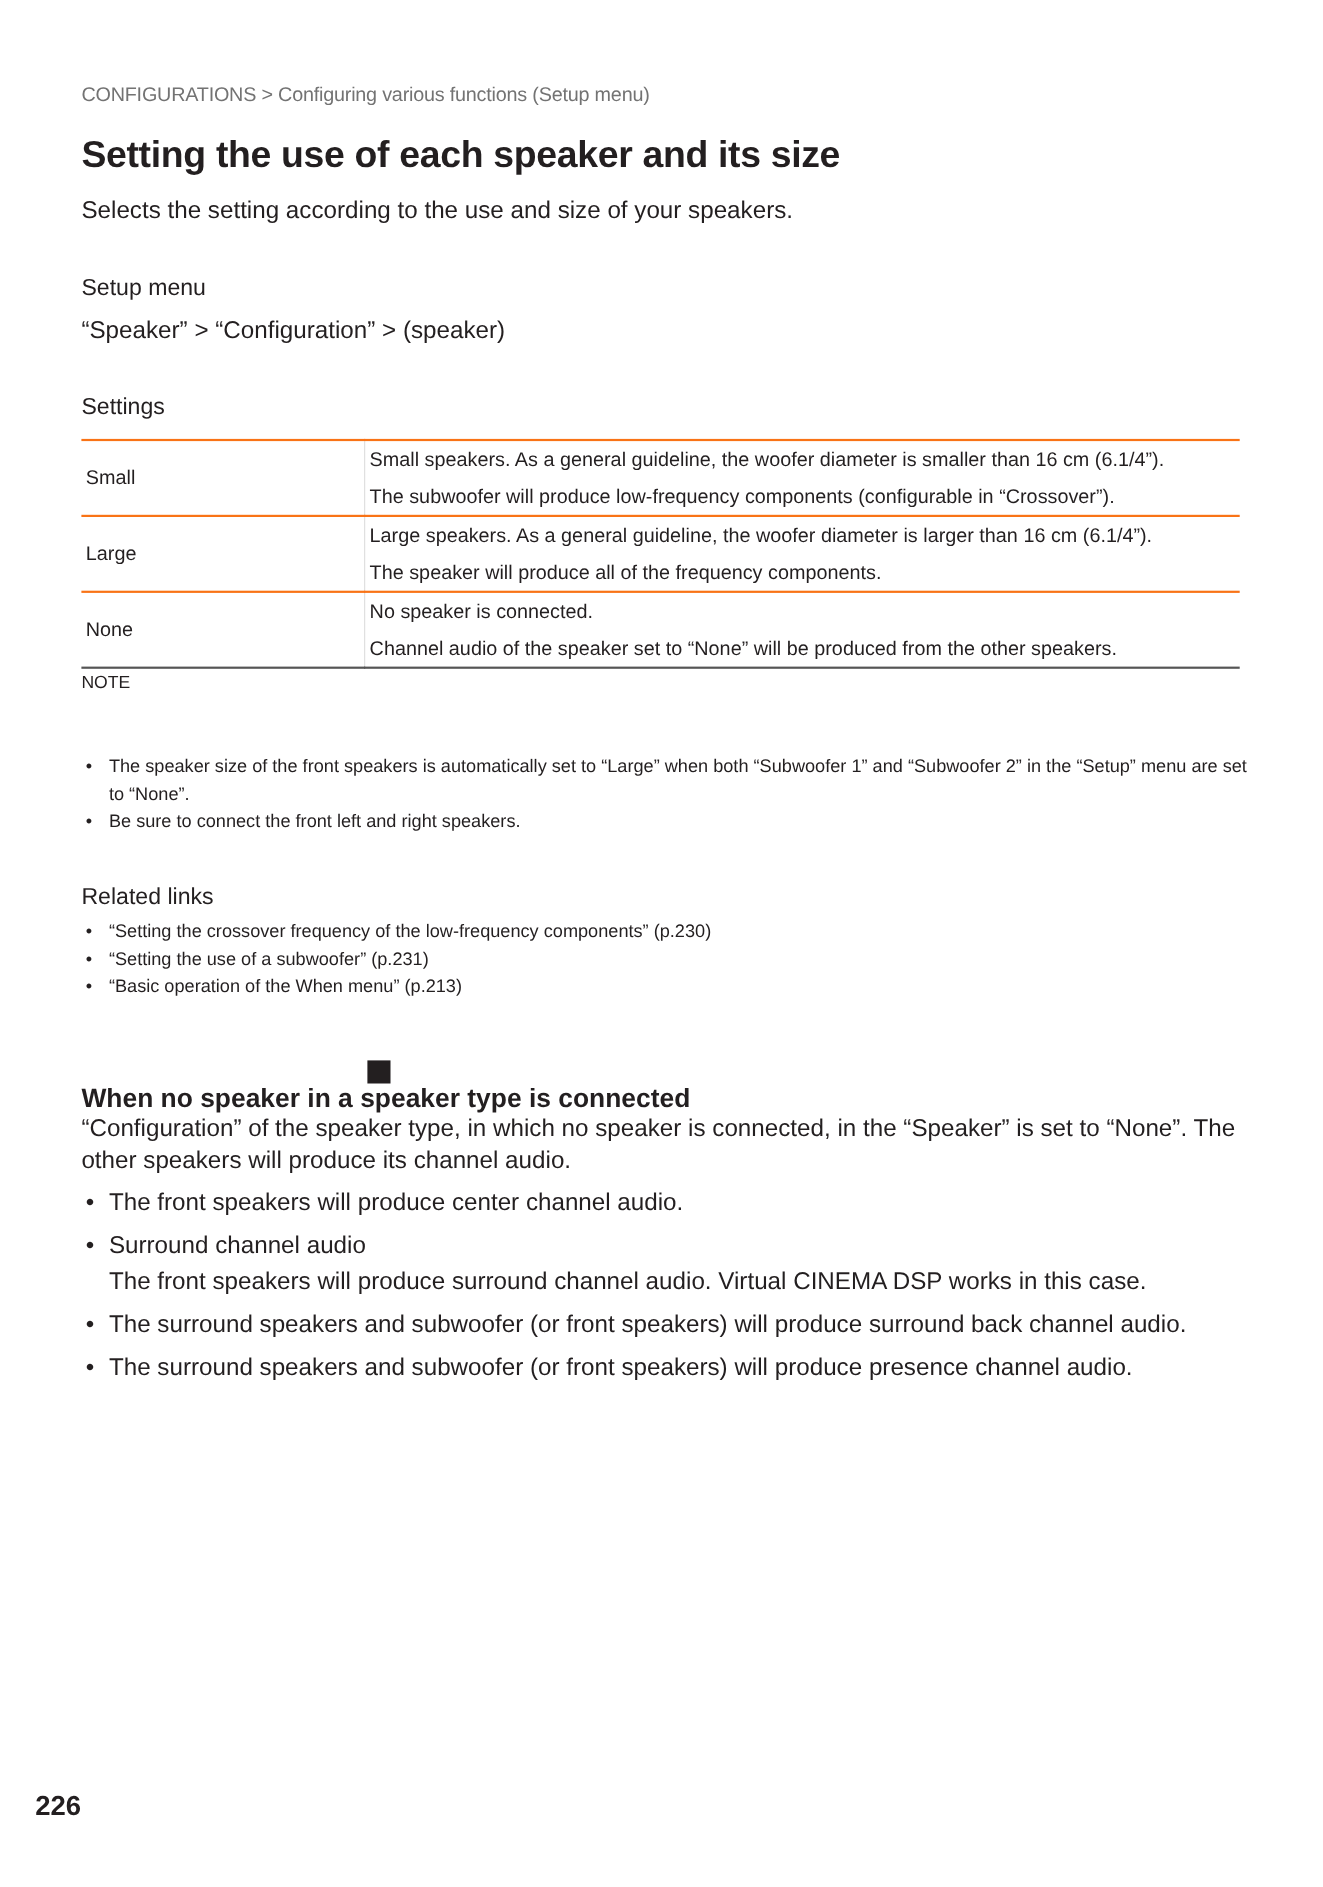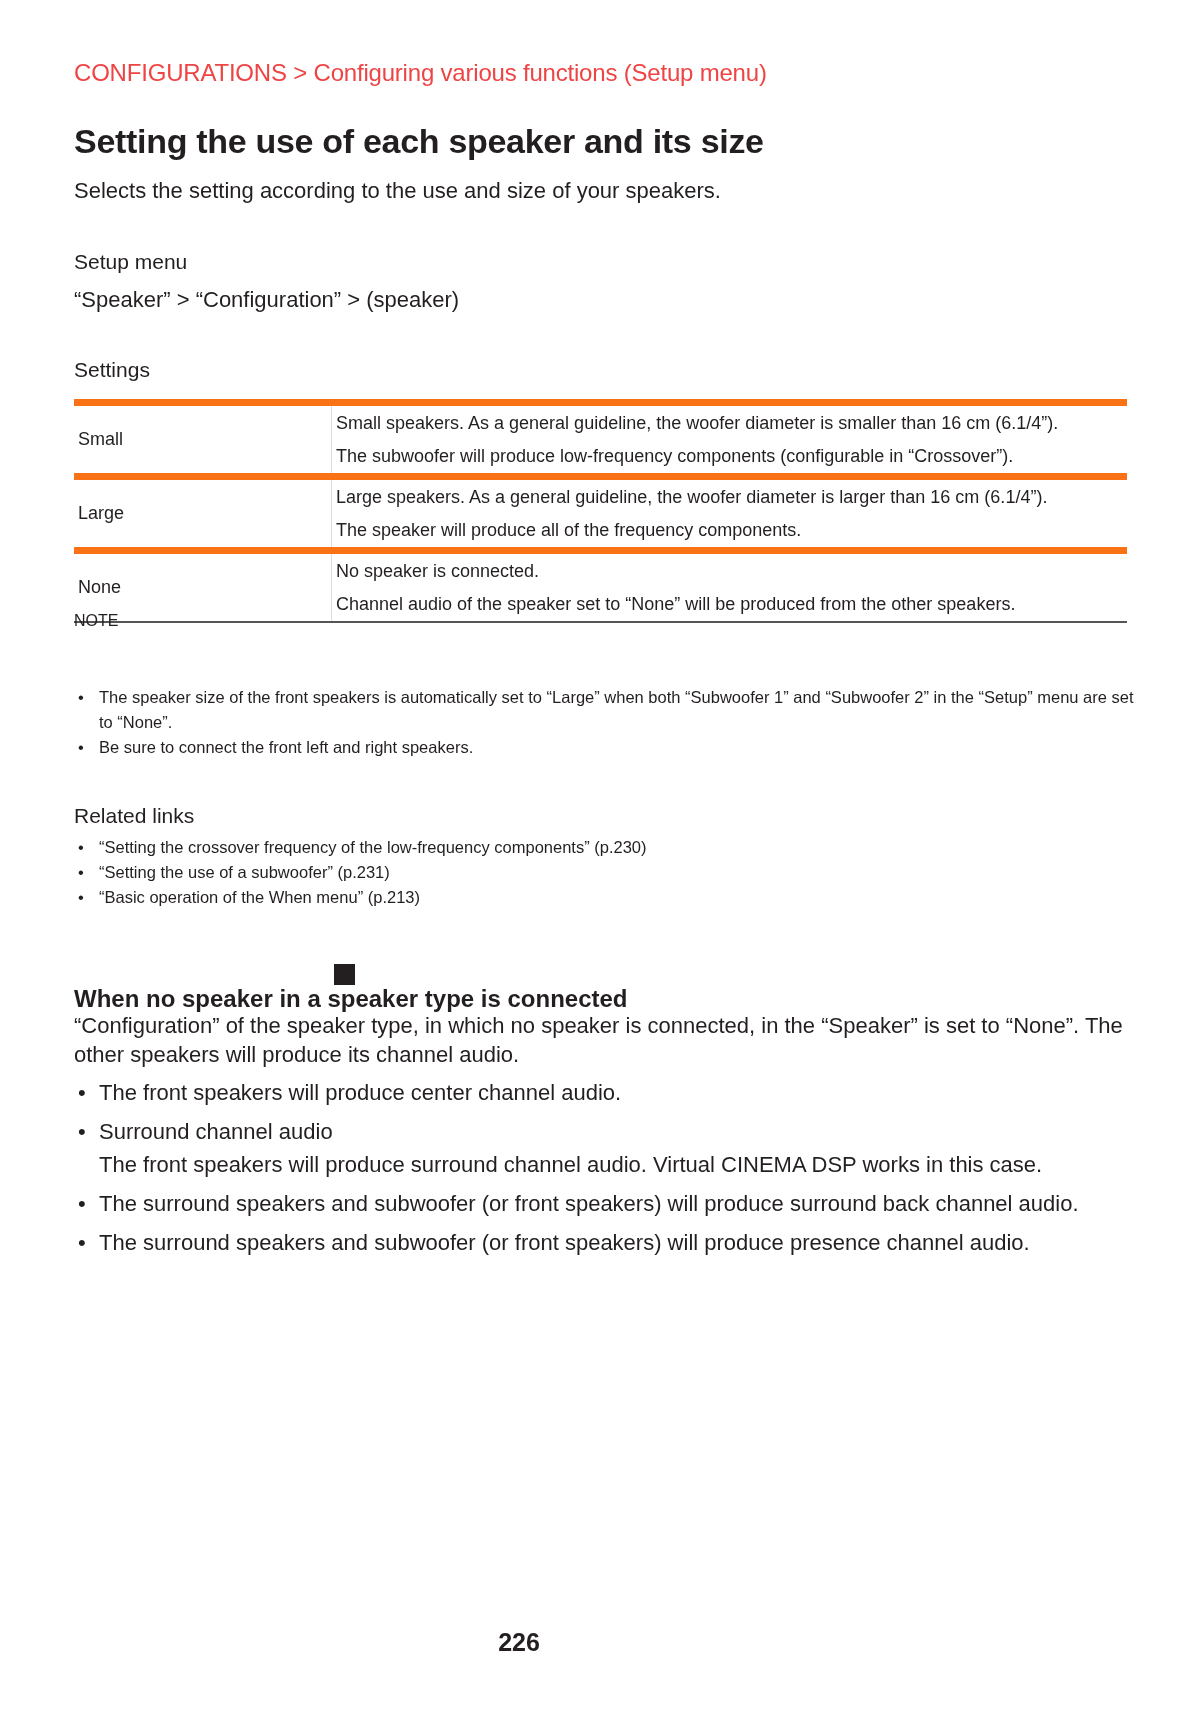--- a/index.html
+++ b/index.html
@@ -1,48 +1,48 @@
 <!DOCTYPE html>
 <html><head>
 <meta charset="utf-8">
 <style>
   html, body { margin:0; padding:0; background:#ffffff; }
   body { width:1203px; height:1715px; position:relative; overflow:hidden;
          font-family:"Liberation Sans", "DejaVu Sans", sans-serif; color:#231f20; }
   .abs { position:absolute; }
-  .breadcrumb { left:74px; top:59px; font-size:24px; color:#ef4444; letter-spacing:-0.2px; }
+  .breadcrumb { left:74px; top:76px; font-size:18px; color:#737373; letter-spacing:-0.2px; }
   .title { left:74px; top:122px; font-size:34px; font-weight:bold; letter-spacing:-0.3px; margin:0; }
   .subtitle { left:74px; top:178px; font-size:22px; }
   .h3 { font-size:21px; font-weight:normal; margin:0; }
   .setup-h { left:74px; top:250px; }
   .setup-path { left:74px; top:287px; font-size:22px; }
   .settings-h { left:74px; top:358px; }
   table.settings { position:absolute; left:74px; top:399px; width:1053px; border-collapse:collapse; font-size:18px; }
-  table.settings tr { border-top:7px solid #f97316; }
+  table.settings tr { border-top:2px solid #f97316; }
   table.settings tr:last-child { border-bottom:2px solid #555; }
   table.settings td { vertical-align:middle; padding:0; height:67px; }
   td.name { width:253px; padding-left:4px !important; }
   td.desc { border-left:1px solid #ddd; padding-left:4px !important; }
   td.desc div { line-height:33px; }
   .note-h { left:74px; top:612px; font-size:16px; }
   ul.small { position:absolute; left:74px; margin:0; padding:0; list-style:none; font-size:16.5px; }
   ul.small li { position:relative; padding-left:25px; line-height:25px; }
   ul.small li::before { content:"•"; position:absolute; left:4px; top:0; }
   .note-list { top:685px; width:1060px; }
   .related-h { left:74px; top:804px; font-size:21px; }
   .related-list { top:835px; }
   .related-list li { line-height:28px; }
   .sec-h { left:74px; top:964px; font-size:24px; font-weight:bold; display:flex; align-items:center; margin:0;flex-direction:column; }
   .sec-h .sq { width:21px; height:21px; background:#231f20; margin-right:12px; display:inline-block; }
   .sec-para { left:74px; top:1011px; width:1060px; font-size:22px; line-height:29px; }
   ul.big { position:absolute; left:74px; top:1076px; margin:0; padding:0; list-style:none; font-size:22px; width:1080px; }
   ul.big li { position:relative; padding-left:25px; margin-bottom:6px; }
   ul.big li::before { content:"•"; position:absolute; left:4px; top:0; line-height:33px; }
   ul.big li div { line-height:33px; }
-  .pagenum { left:0; width:1038px; text-align:center; top:1628px; font-size:25px; font-weight:bold; }
+  .pagenum { left:0; width:1038px; top:1628px; font-size:25px; font-weight:bold;padding-left:32px; }
 </style>
 </head>
 <body>
 
 <div class="abs breadcrumb">CONFIGURATIONS &gt; Configuring various functions (Setup menu)</div>
 <h1 class="abs title">Setting the use of each speaker and its size</h1>
 <div class="abs subtitle">Selects the setting according to the use and size of your speakers.</div>
 
 <h3 class="abs h3 setup-h">Setup menu</h3>
 <div class="abs setup-path">“Speaker” &gt; “Configuration” &gt; (speaker)</div>

